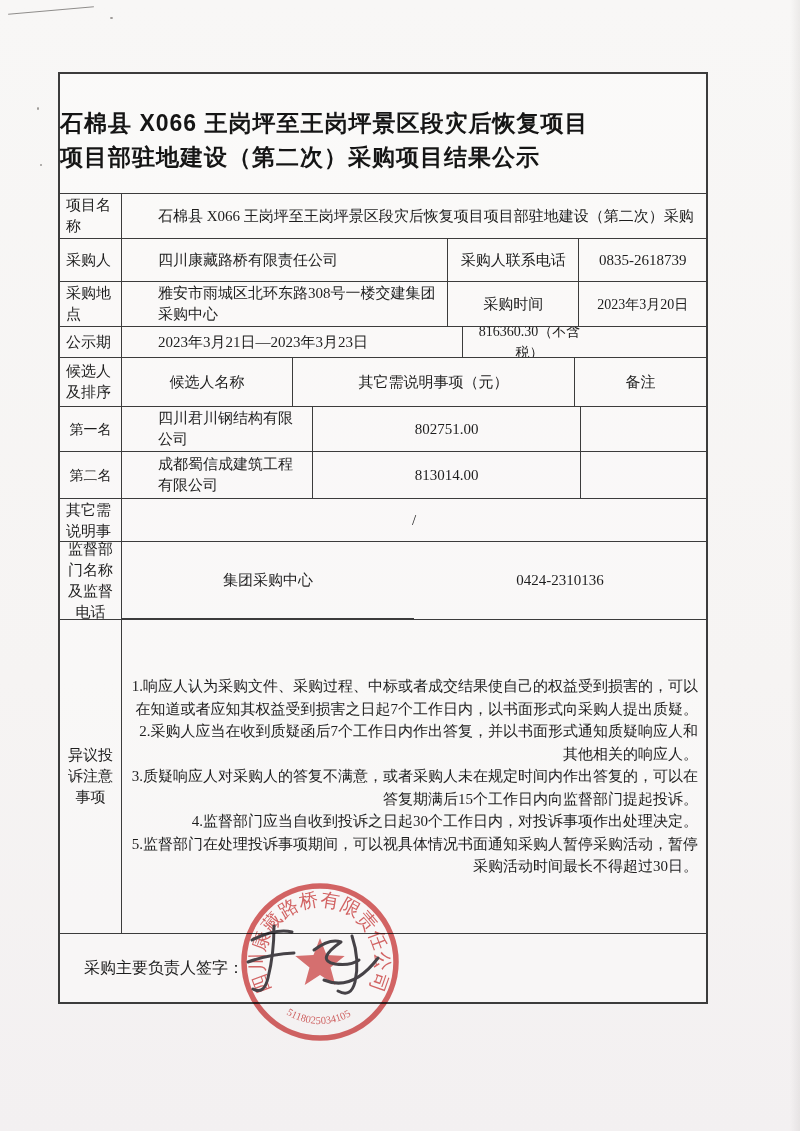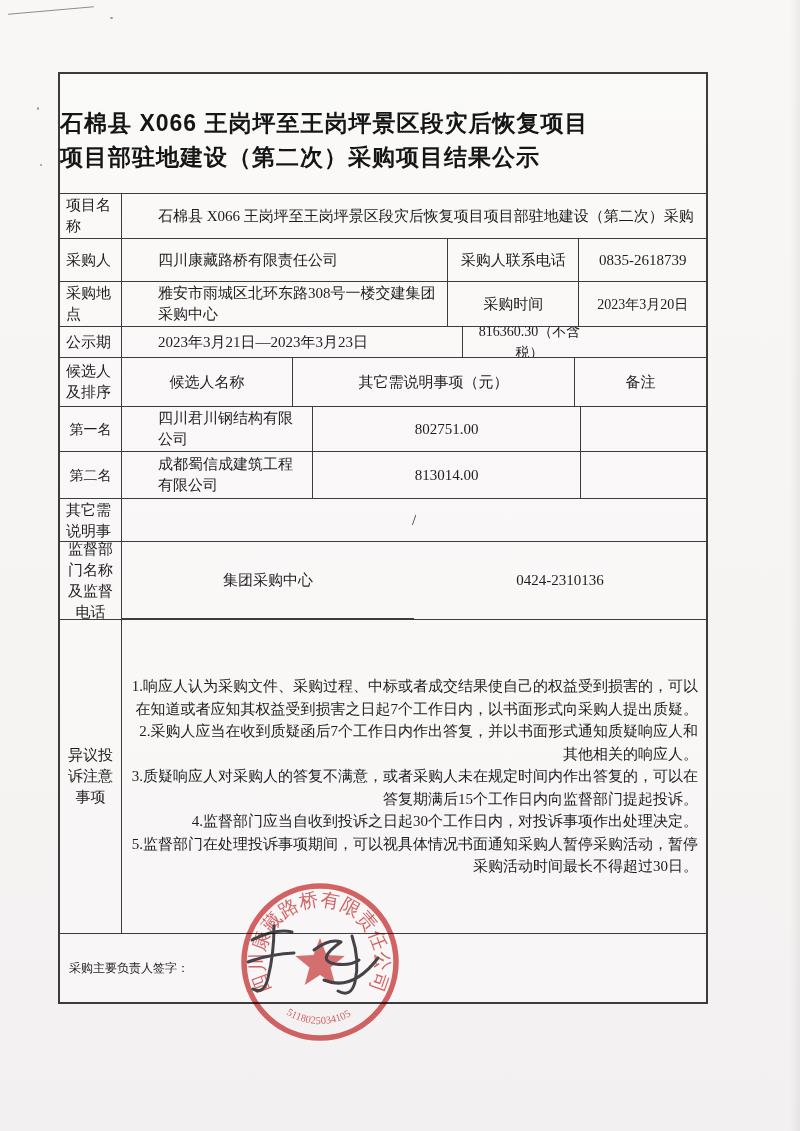--- a/index.html
+++ b/index.html
@@ -46,22 +46,22 @@
   .h49{height:49px} .h47{height:47px} .h78{height:78px} .h314{height:314px} .h68{height:68px}
 
   .sup-col { flex:1; display:flex; flex-direction:row; }
   .sup-sub { flex:1; display:flex; align-items:center; justify-content:center;
     font-size:15px; }
   .sup-sub.first { border-bottom:1.6px solid #3c3c3c; }
 
   .obj-content { flex:1; display:flex; align-items:center;text-align:right; }
   .obj-inner { padding:6px 8px 6px 8px; font-size:15px; line-height:22.5px; }
 
-  .sign-cell { flex:1; display:flex; align-items:center; padding-left:9px;
-    font-size:12px; }
+  .sign-cell { flex:1; display:flex; align-items:center; padding-left:24px;
+    font-size:16px; }
 
   .stamp { position:absolute; left:236px; top:878px; width:170px; height:168px;
     mix-blend-mode:multiply; opacity:.88; }
   .seal-text { font-family:"Liberation Serif",serif; }
 </style>
 </head>
 <body>
 
 <div class="edge-right"></div>
 <div class="diag"></div>

